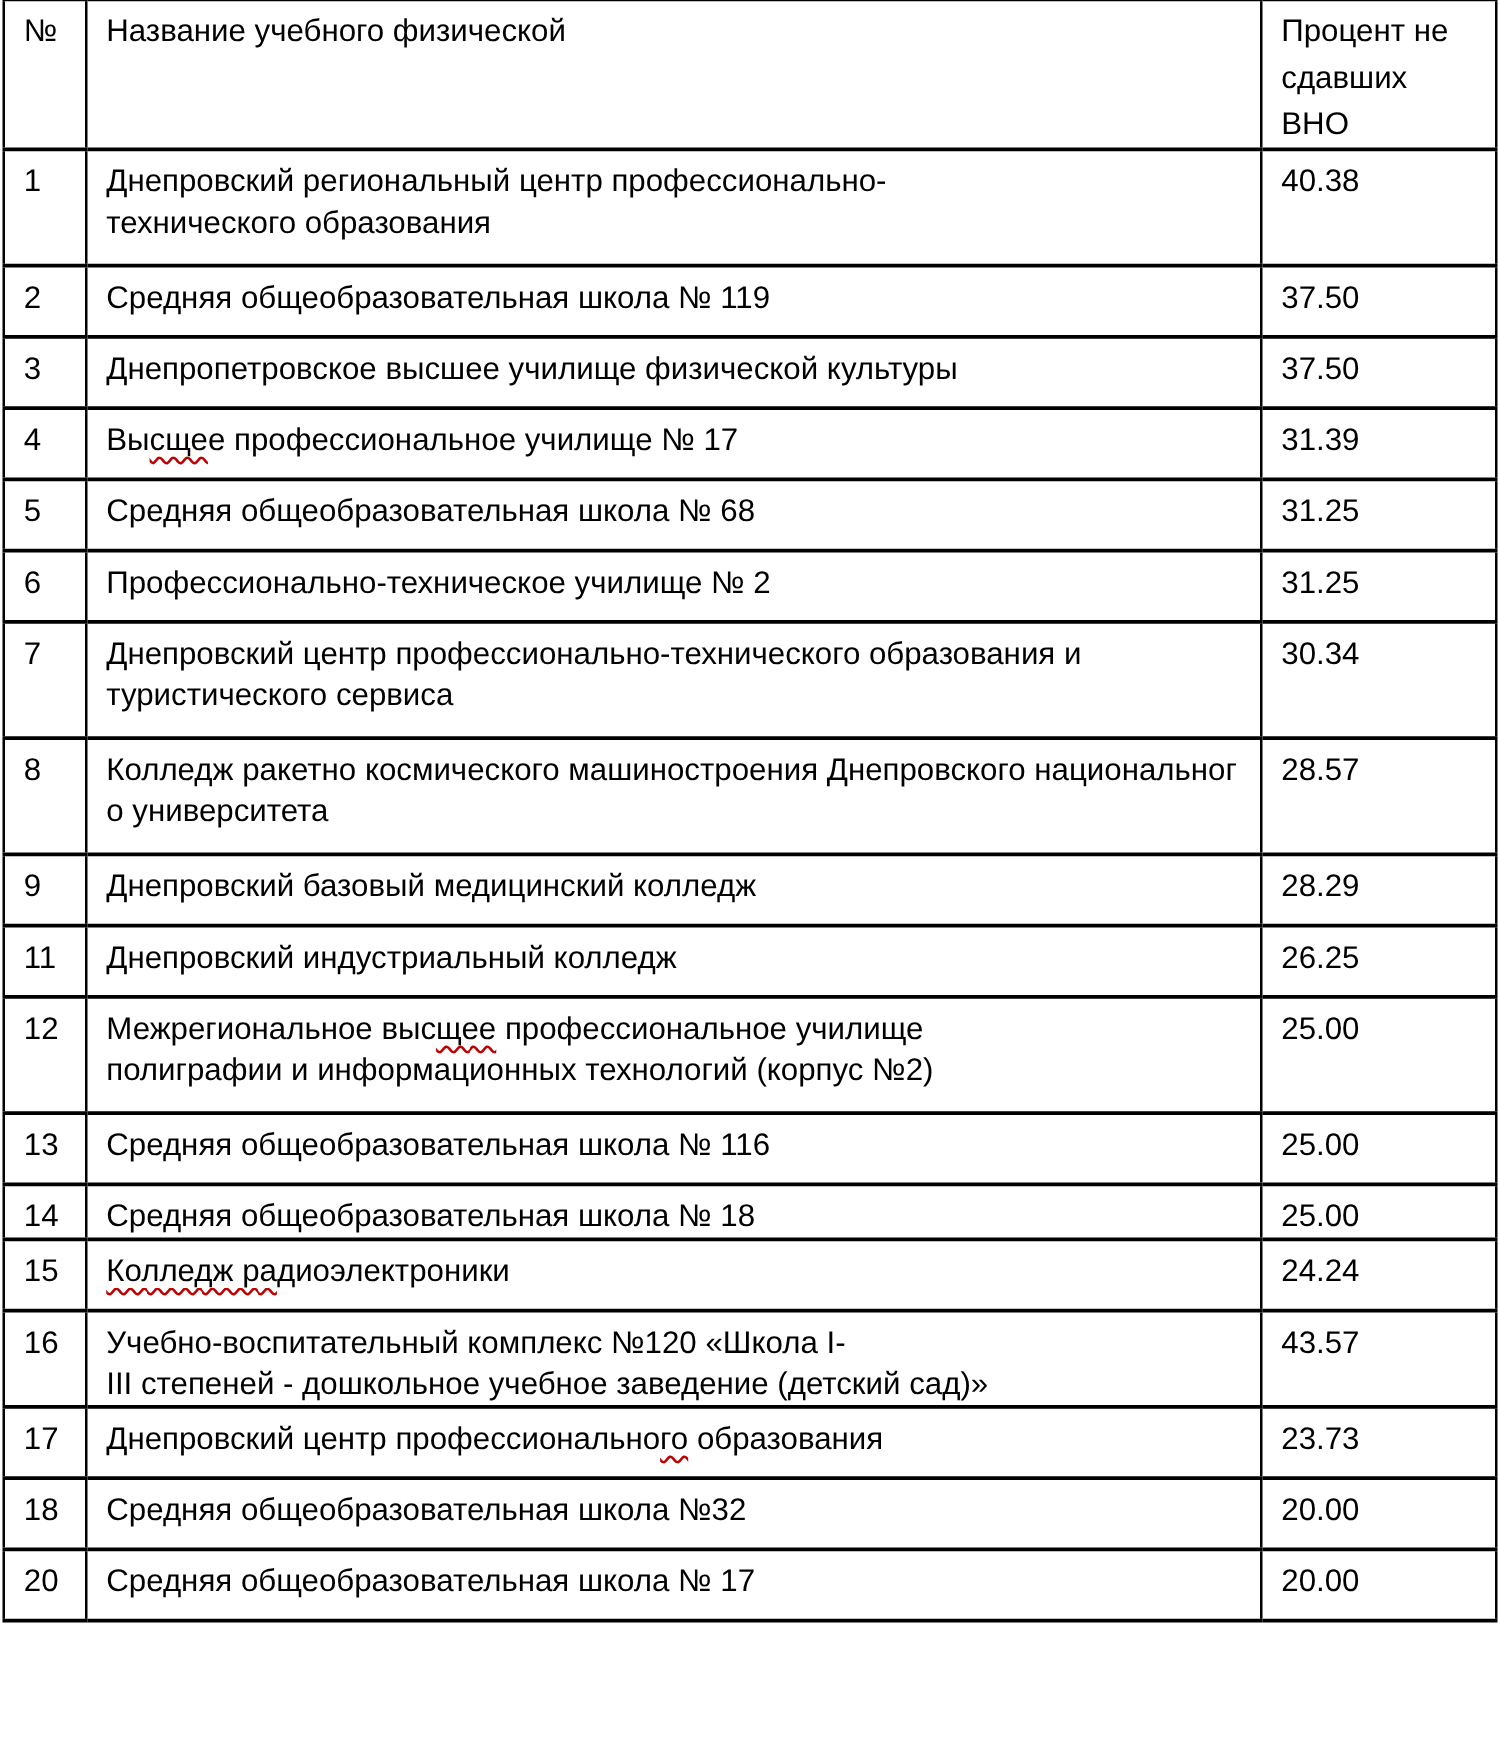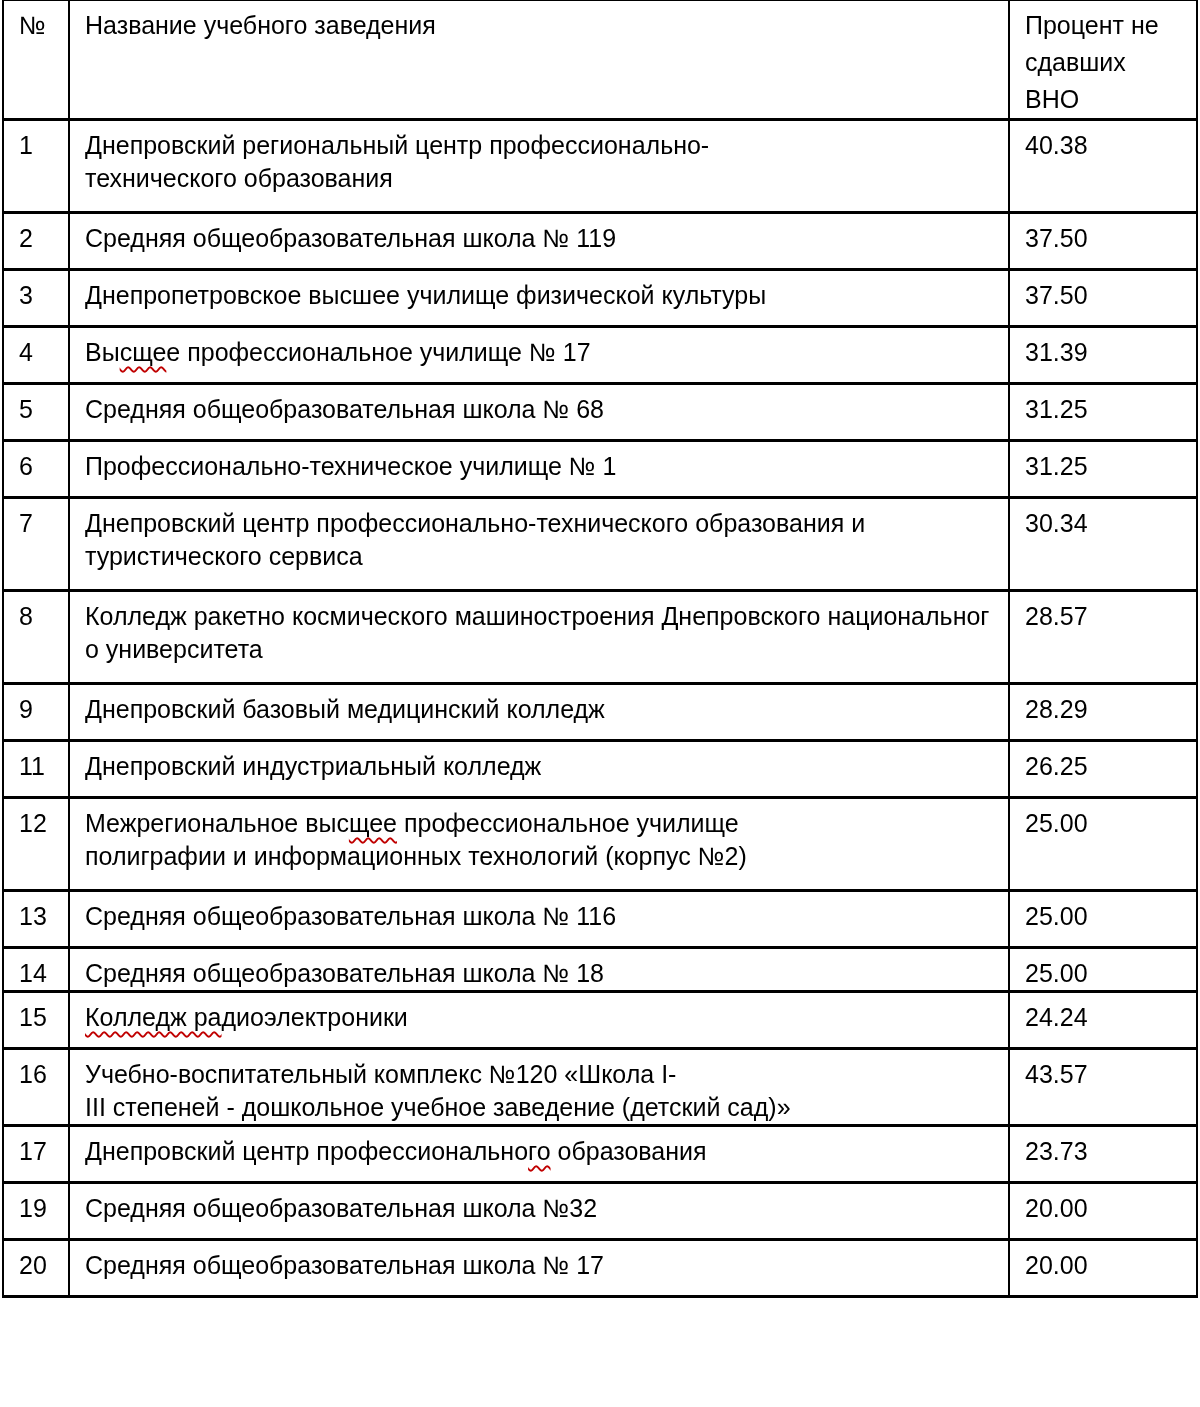--- a/index.html
+++ b/index.html
@@ -53,21 +53,21 @@
 
 <table class="doc-table">
   <colgroup>
     <col style="width:66px">
     <col style="width:940px">
     <col style="width:188px">
   </colgroup>
   <thead>
     <tr style="height:90px">
       <th>№</th>
-      <th class="c-name">Название учебного заведения</th>
+      <th class="c-name">Название учебного физической</th>
       <th>Процент не
 сдавших ВНО</th>
     </tr>
   </thead>
   <tbody>
       <tr style="height: 93px;">
         <td>1</td>
         <td class="c-name">Днепровский региональный центр профессионально-<br>технического образования</td>
         <td>40.38</td>
       </tr>
@@ -86,21 +86,21 @@
         <td class="c-name">Вы<span class="squig">сще</span>е профессиональное училище № 17</td>
         <td>31.39</td>
       </tr>
       <tr style="height: 57px;">
         <td>5</td>
         <td class="c-name">Средняя общеобразовательная школа № 68</td>
         <td>31.25</td>
       </tr>
       <tr style="height: 57px;">
         <td>6</td>
-        <td class="c-name">Профессионально-техническое училище № 1</td>
+        <td class="c-name">Профессионально-техническое училище № 2</td>
         <td>31.25</td>
       </tr>
       <tr style="height: 93px;">
         <td>7</td>
         <td class="c-name">Днепровский центр профессионально-технического образования и<br>туристического сервиса</td>
         <td>30.34</td>
       </tr>
       <tr style="height: 93px;">
         <td>8</td>
         <td class="c-name">Колледж ракетно космического машиностроения Днепровского национальног<br>о университета</td>
@@ -140,21 +140,21 @@
         <td>16</td>
         <td class="c-name">Учебно-воспитательный комплекс №120 «Школа I-<br>III степеней - дошкольное учебное заведение (детский сад)»</td>
         <td>43.57</td>
       </tr>
       <tr style="height: 57px;">
         <td>17</td>
         <td class="c-name">Днепровский центр профессионально<span class="squig">го</span> образования</td>
         <td>23.73</td>
       </tr>
       <tr style="height: 57px;">
-        <td>19</td>
+        <td>18</td>
         <td class="c-name">Средняя общеобразовательная школа №32</td>
         <td>20.00</td>
       </tr>
       <tr style="height: 57px;">
         <td>20</td>
         <td class="c-name">Средняя общеобразовательная школа № 17</td>
         <td>20.00</td>
       </tr>
     </tbody>
 </table>

